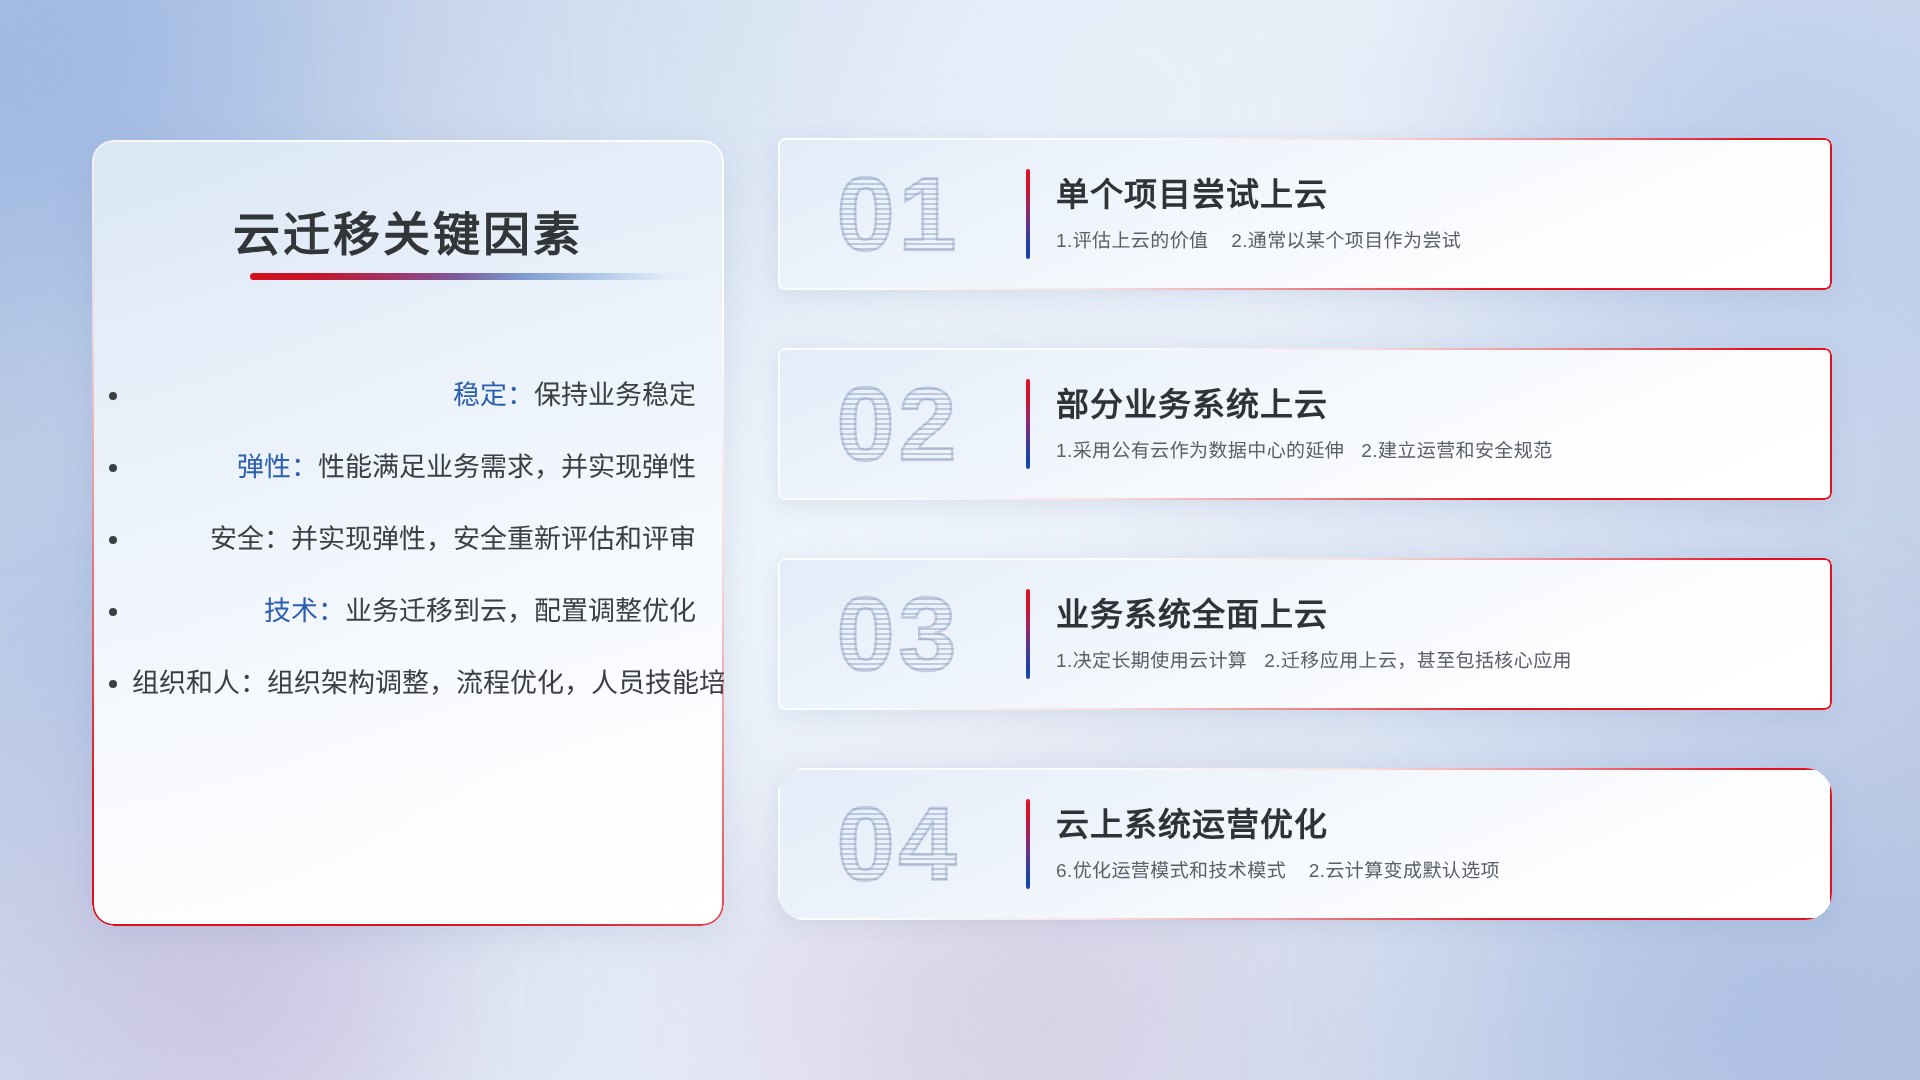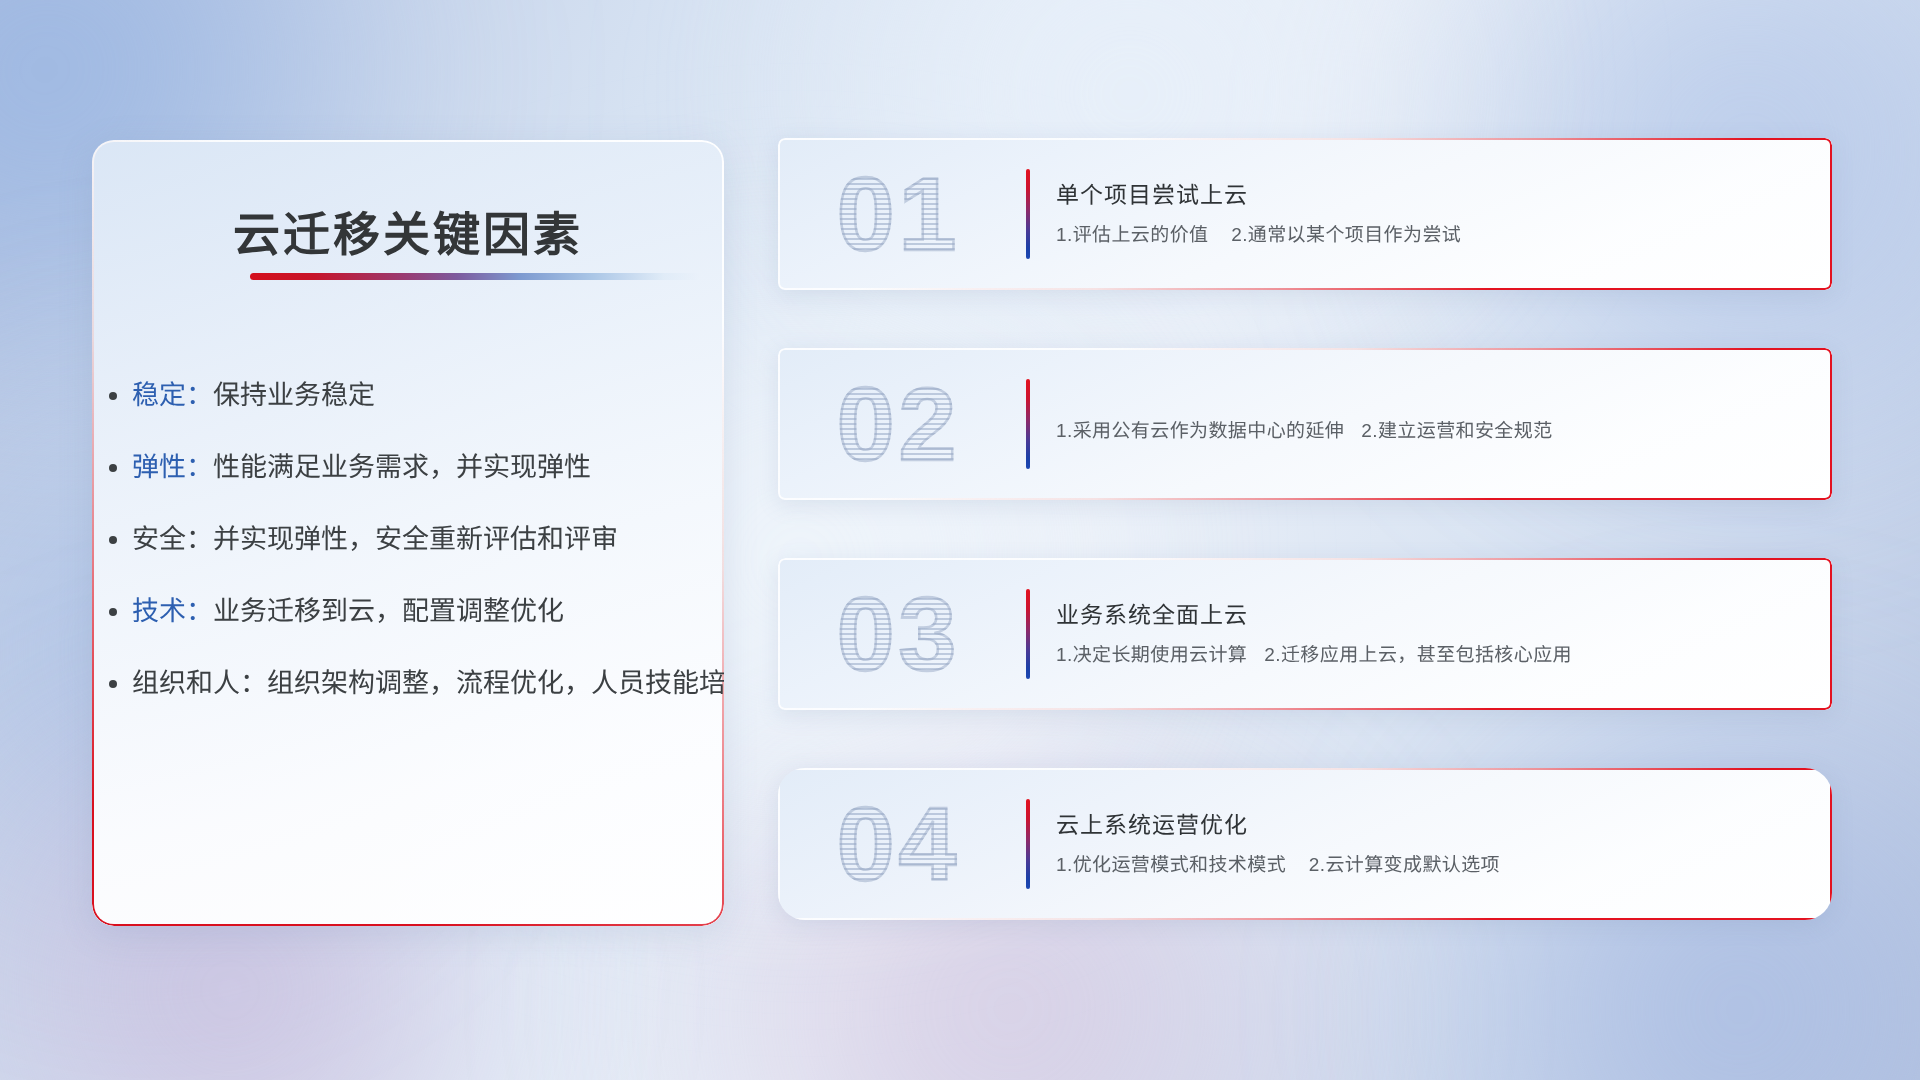--- a/index.html
+++ b/index.html
@@ -102,21 +102,21 @@
       #9a3a70 34%,
       #7d5a9e 46%,
       #7d9ad0 60%,
       #aac6e6 76%,
       rgba(208,226,243,.35) 92%,
       rgba(208,226,243,0) 100%);
   }
 
   .panel-list {
     position:absolute;
-    left:40px; right:28px; top:242px;
+    left:40px; right:28px; top:242px;text-align:right;
   }
   .panel-item {
     font-size:27px;
     line-height:1.0;
     color:#3c4043;
     margin-bottom:45px;
     white-space:nowrap;
   }
   .panel-item:last-child { margin-bottom:0; }
   .panel-item .k { color:#2d5fb0; }
@@ -196,22 +196,22 @@
       #4a3a96 68%,
       #1b40a8 88%,
       #1b47b2 100%);
   }
   .card-body {
     position:absolute;
     left:278px; right:28px; top:50%;
     transform:translateY(-50%);
   }
   .card-title {
-    font-size:23px;
-    font-weight:normal;
+    font-size:33px;
+    font-weight:bold;
     color:#2f3336;
     letter-spacing:1px;
     line-height:1.18;
   }
   .card-sub {
     margin-top:15px;
     font-size:19px;
     color:#5b6066;
     letter-spacing:.4px;
     line-height:1.2;
@@ -253,34 +253,35 @@
         <div class="card-bar"></div>
         <div class="card-body">
           <h2 class="card-title">单个项目尝试上云</h2>
           <p class="card-sub">1.评估上云的价值    2.通常以某个项目作为尝试</p>
         </div>
       </article>
       <article class="card">
         <div class="card-num">02</div>
         <div class="card-bar"></div>
         <div class="card-body">
+          <h2 class="card-title">部分业务系统上云</h2>
           <p class="card-sub">1.采用公有云作为数据中心的延伸   2.建立运营和安全规范</p>
         </div>
       </article>
       <article class="card">
         <div class="card-num">03</div>
         <div class="card-bar"></div>
         <div class="card-body">
           <h2 class="card-title">业务系统全面上云</h2>
           <p class="card-sub">1.决定长期使用云计算   2.迁移应用上云，甚至包括核心应用</p>
         </div>
       </article>
       <article class="card">
         <div class="card-num">04</div>
         <div class="card-bar"></div>
         <div class="card-body">
           <h2 class="card-title">云上系统运营优化</h2>
-          <p class="card-sub">1.优化运营模式和技术模式    2.云计算变成默认选项</p>
+          <p class="card-sub">6.优化运营模式和技术模式    2.云计算变成默认选项</p>
         </div>
       </article>
     </section>
 
 </div>
 
 </body></html>

